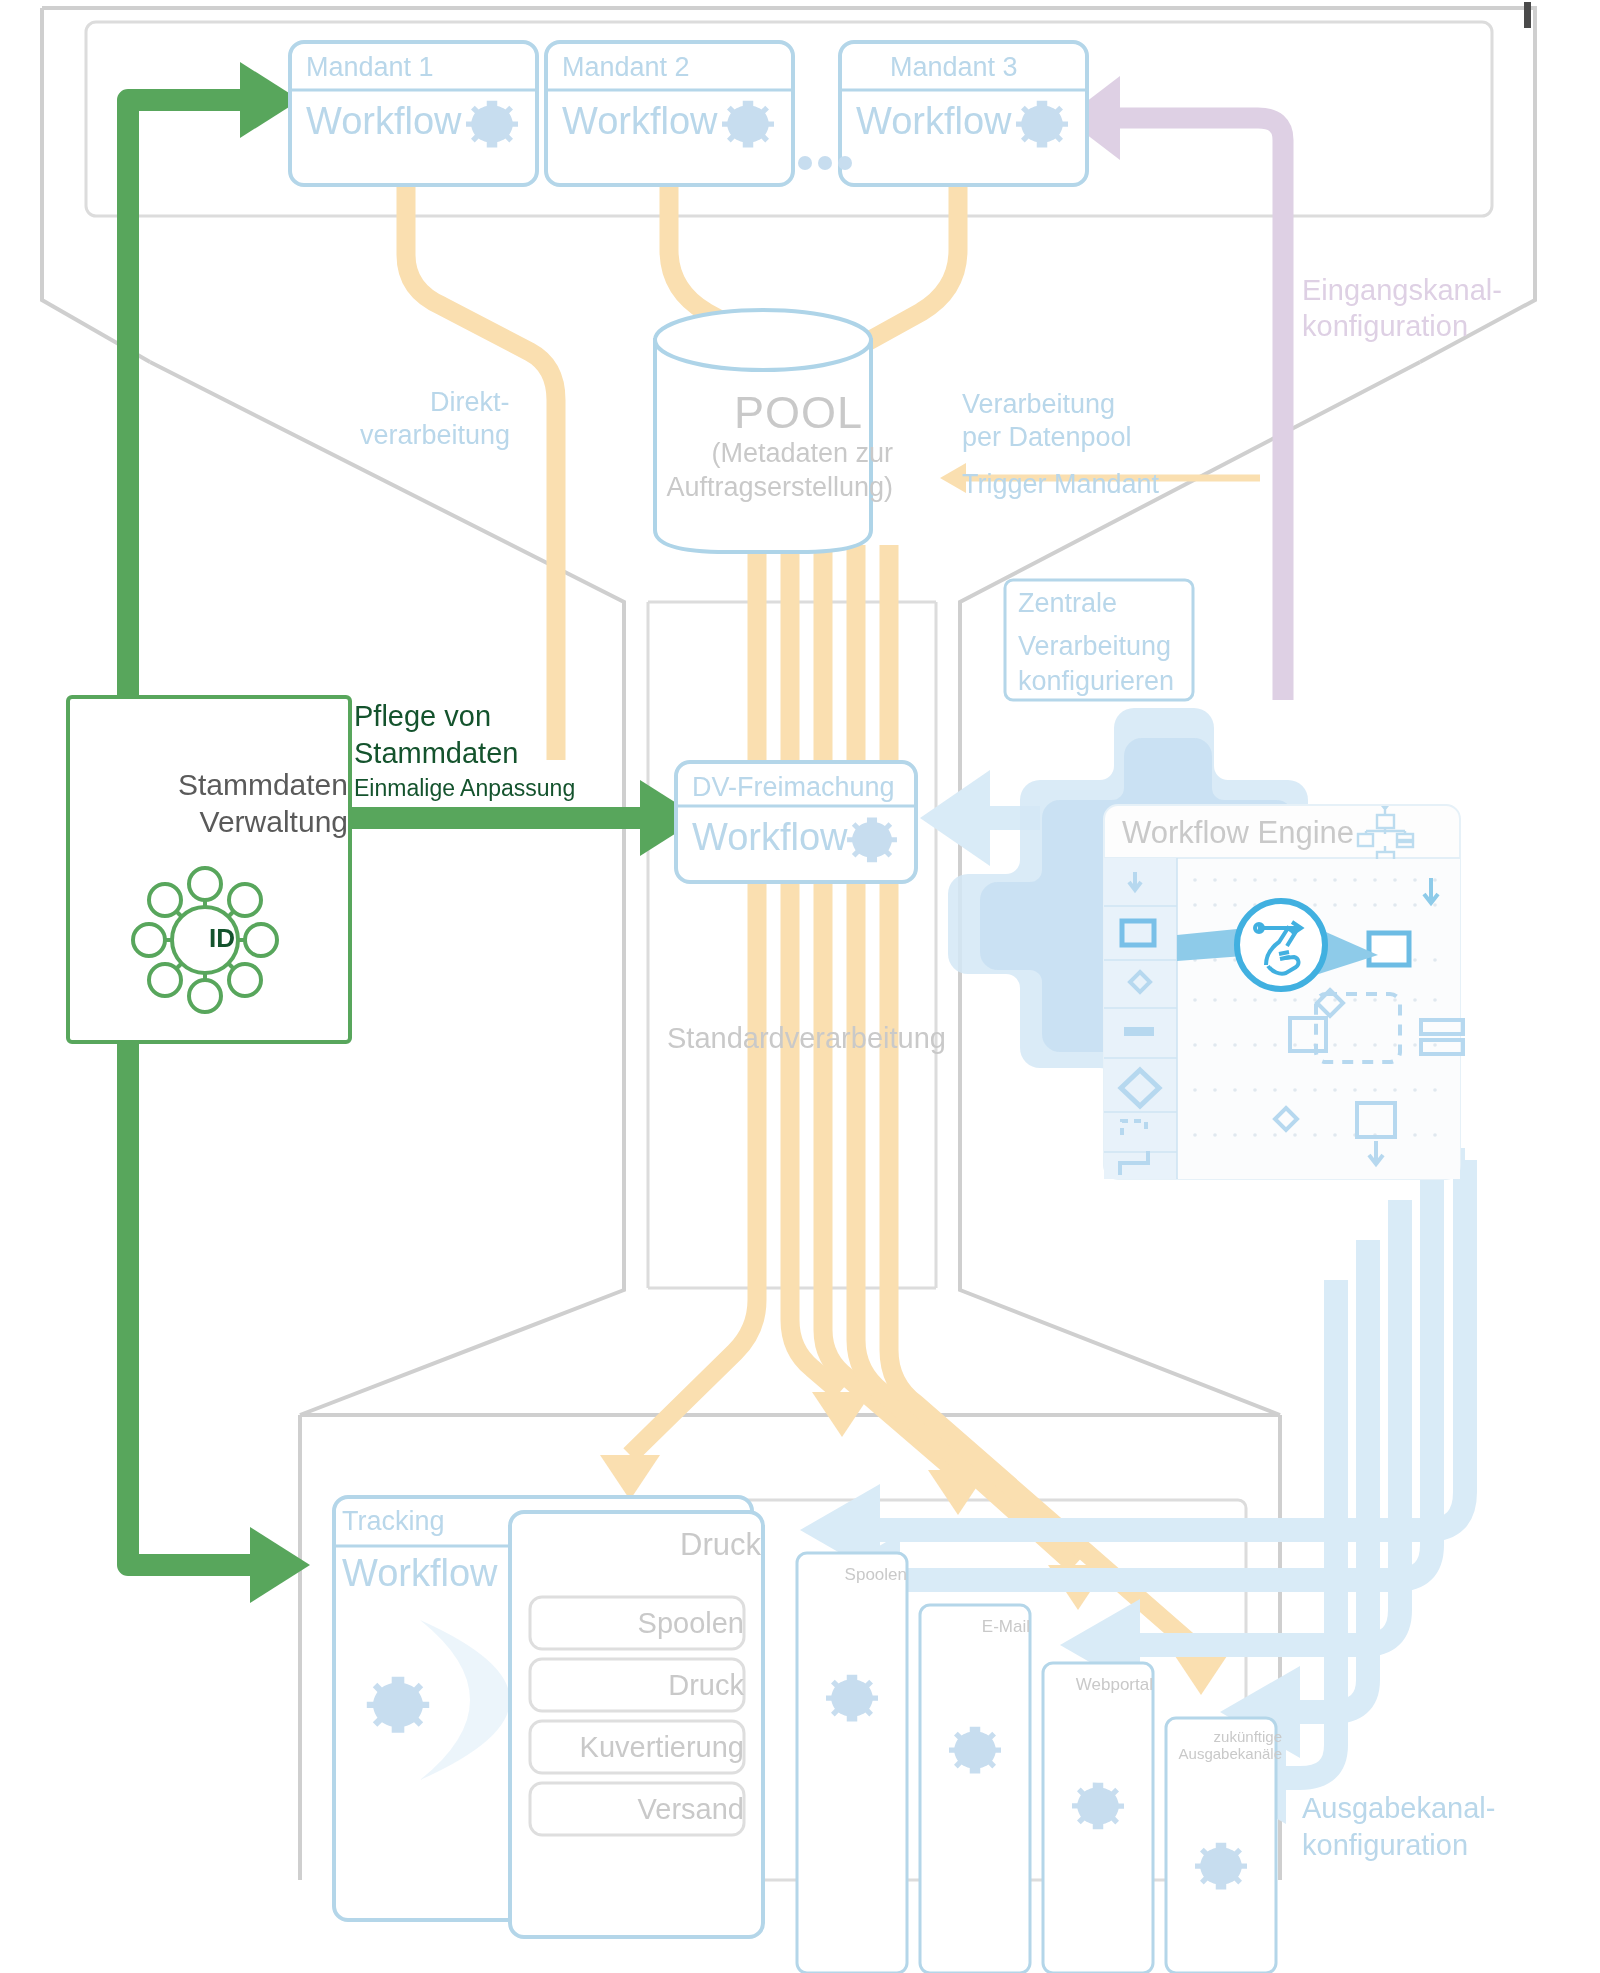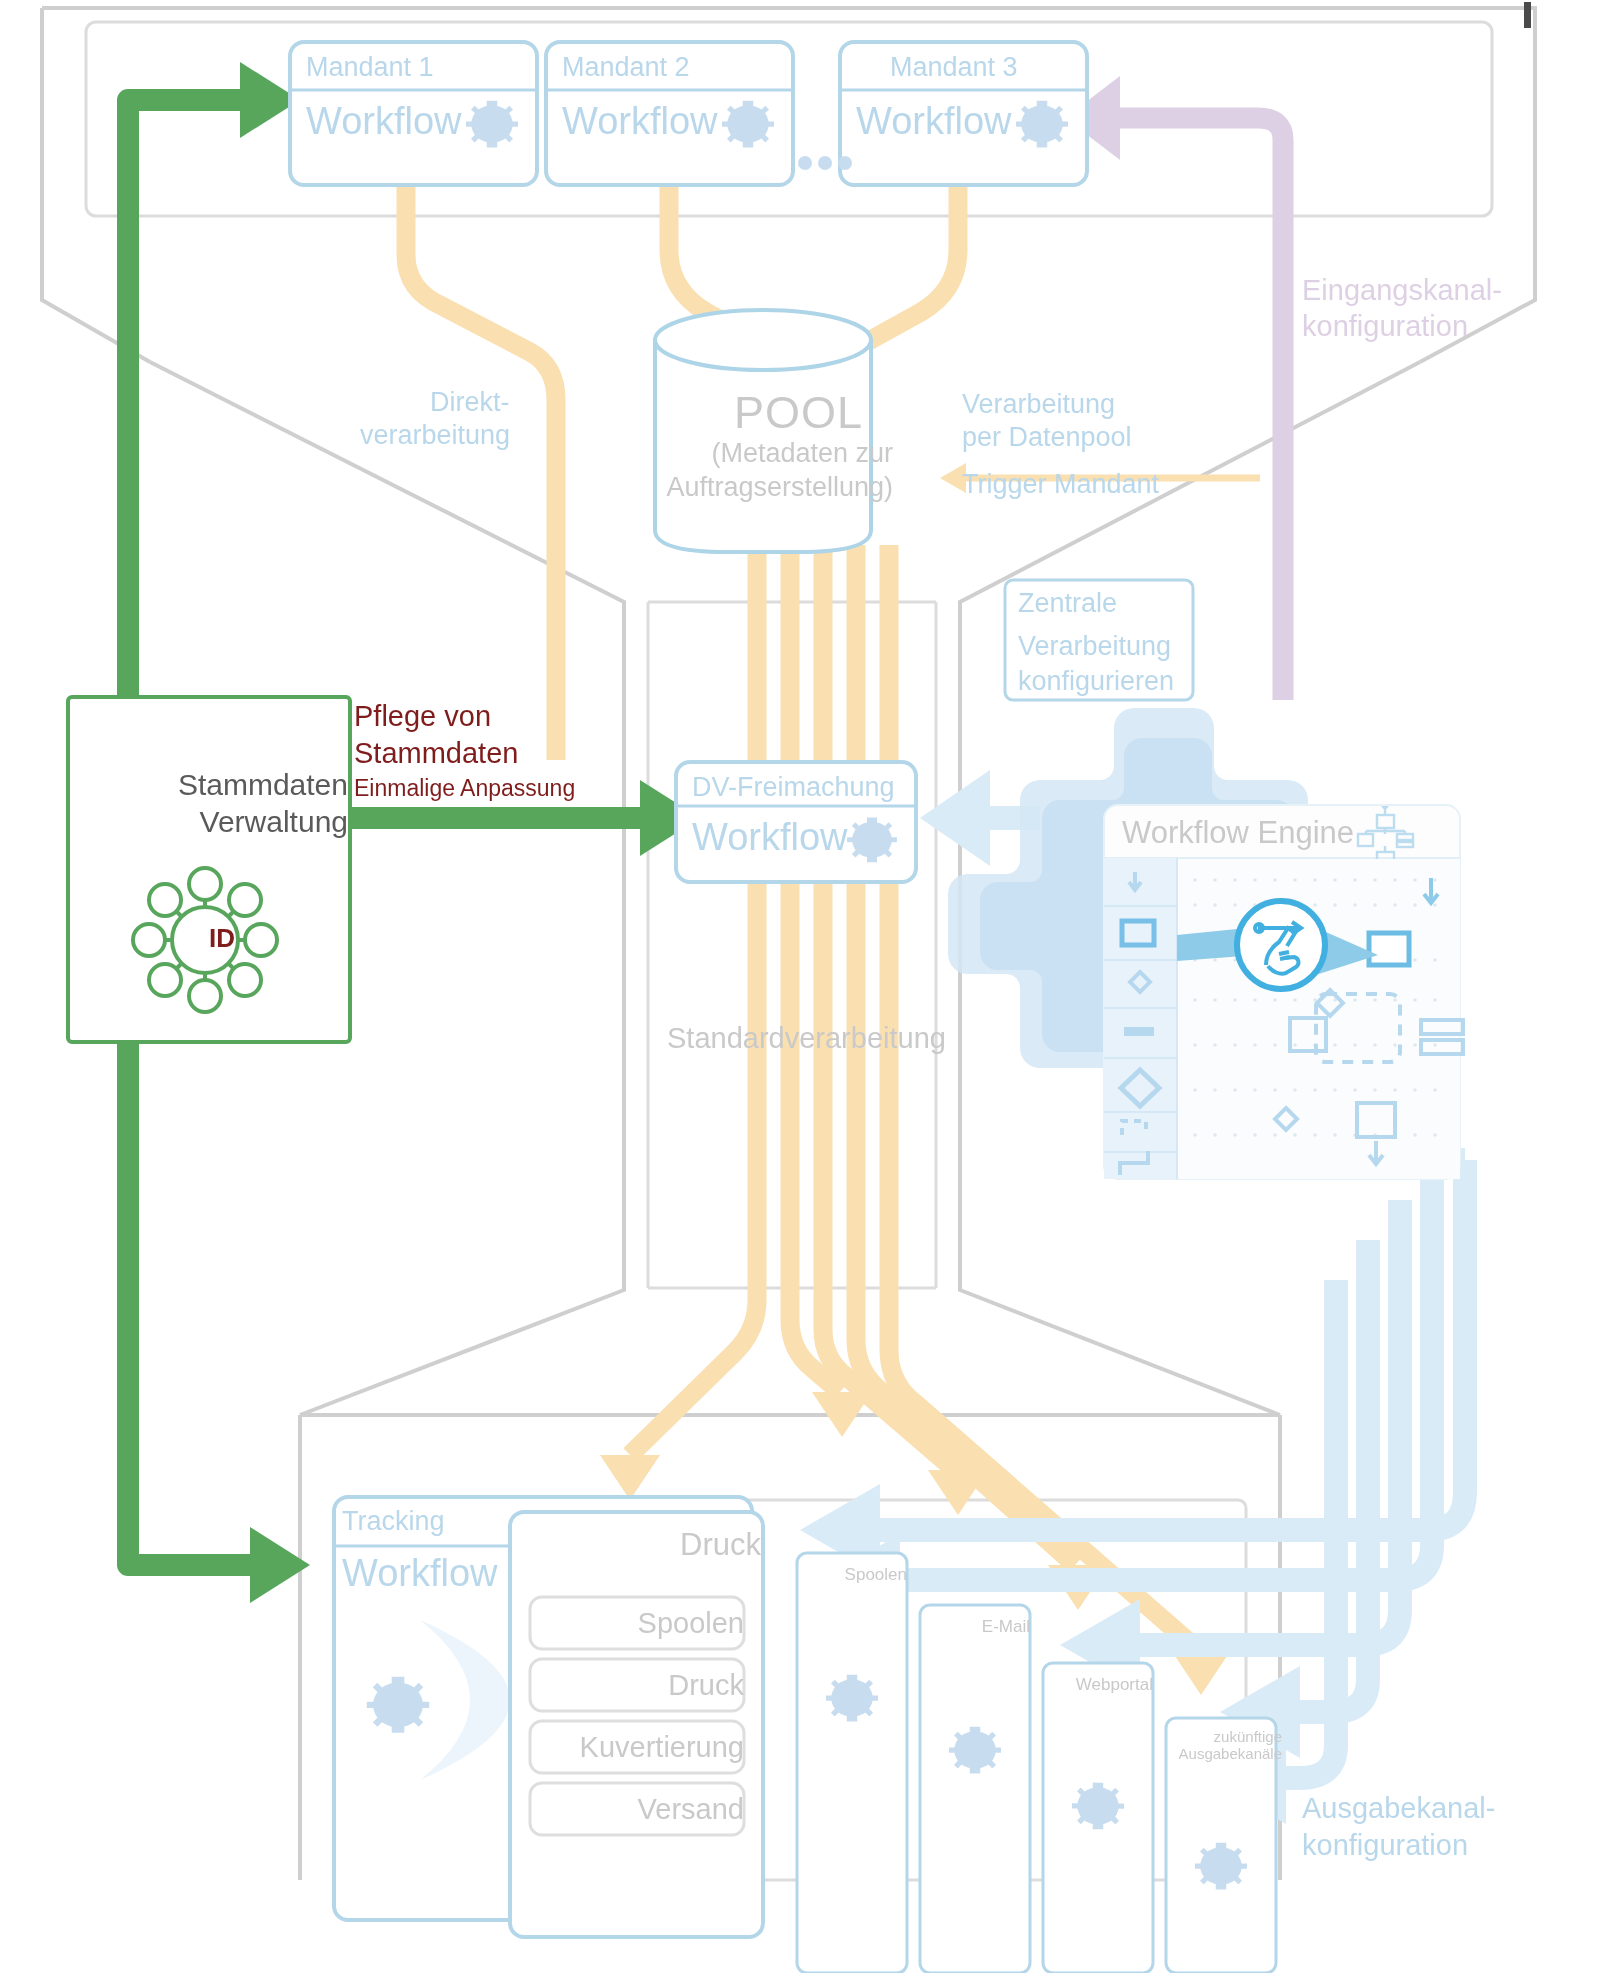--- a/index.html
+++ b/index.html
@@ -23,21 +23,21 @@
   }
   .lbl{
     position:absolute;
     white-space:pre;
     line-height:1.14;
     pointer-events:none;
   }
   
   .c-blue      {color:#b9d7ea;}
   .c-grey-l    {color:#c9c9c9;}
-  .c-green     {color:#7f1d1d;}
+  .c-green     {color:#14532d;}
   .c-green-d   {color:#5a5a5a;}
   .c-lav       {color:#ded0e4;}
 
   
   .t-card-title {font-size:27px;}
   .t-card-wf    {font-size:38px;}
   .t-pool       {font-size:45px; letter-spacing:1px;}
   .t-pool-sub   {font-size:27px;}
   .t-side       {font-size:27px;margin-top:32px;}
   .t-note       {font-size:27px;}

